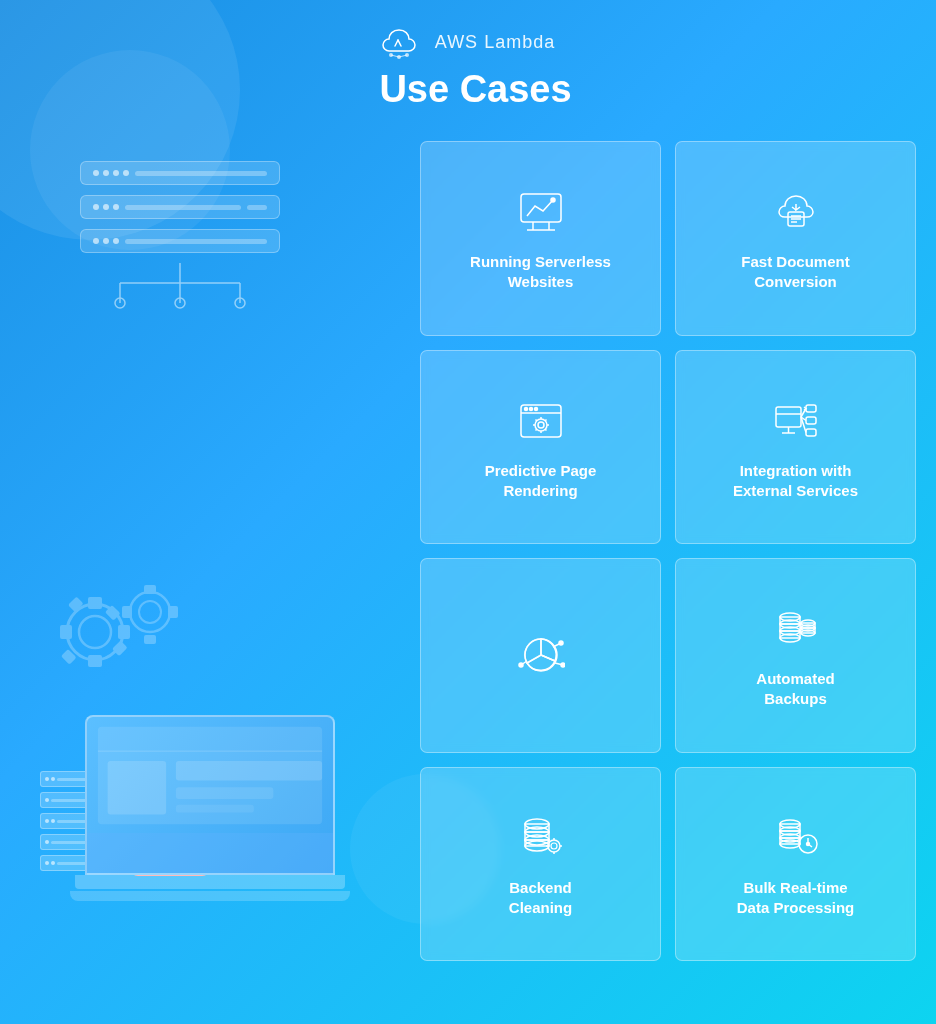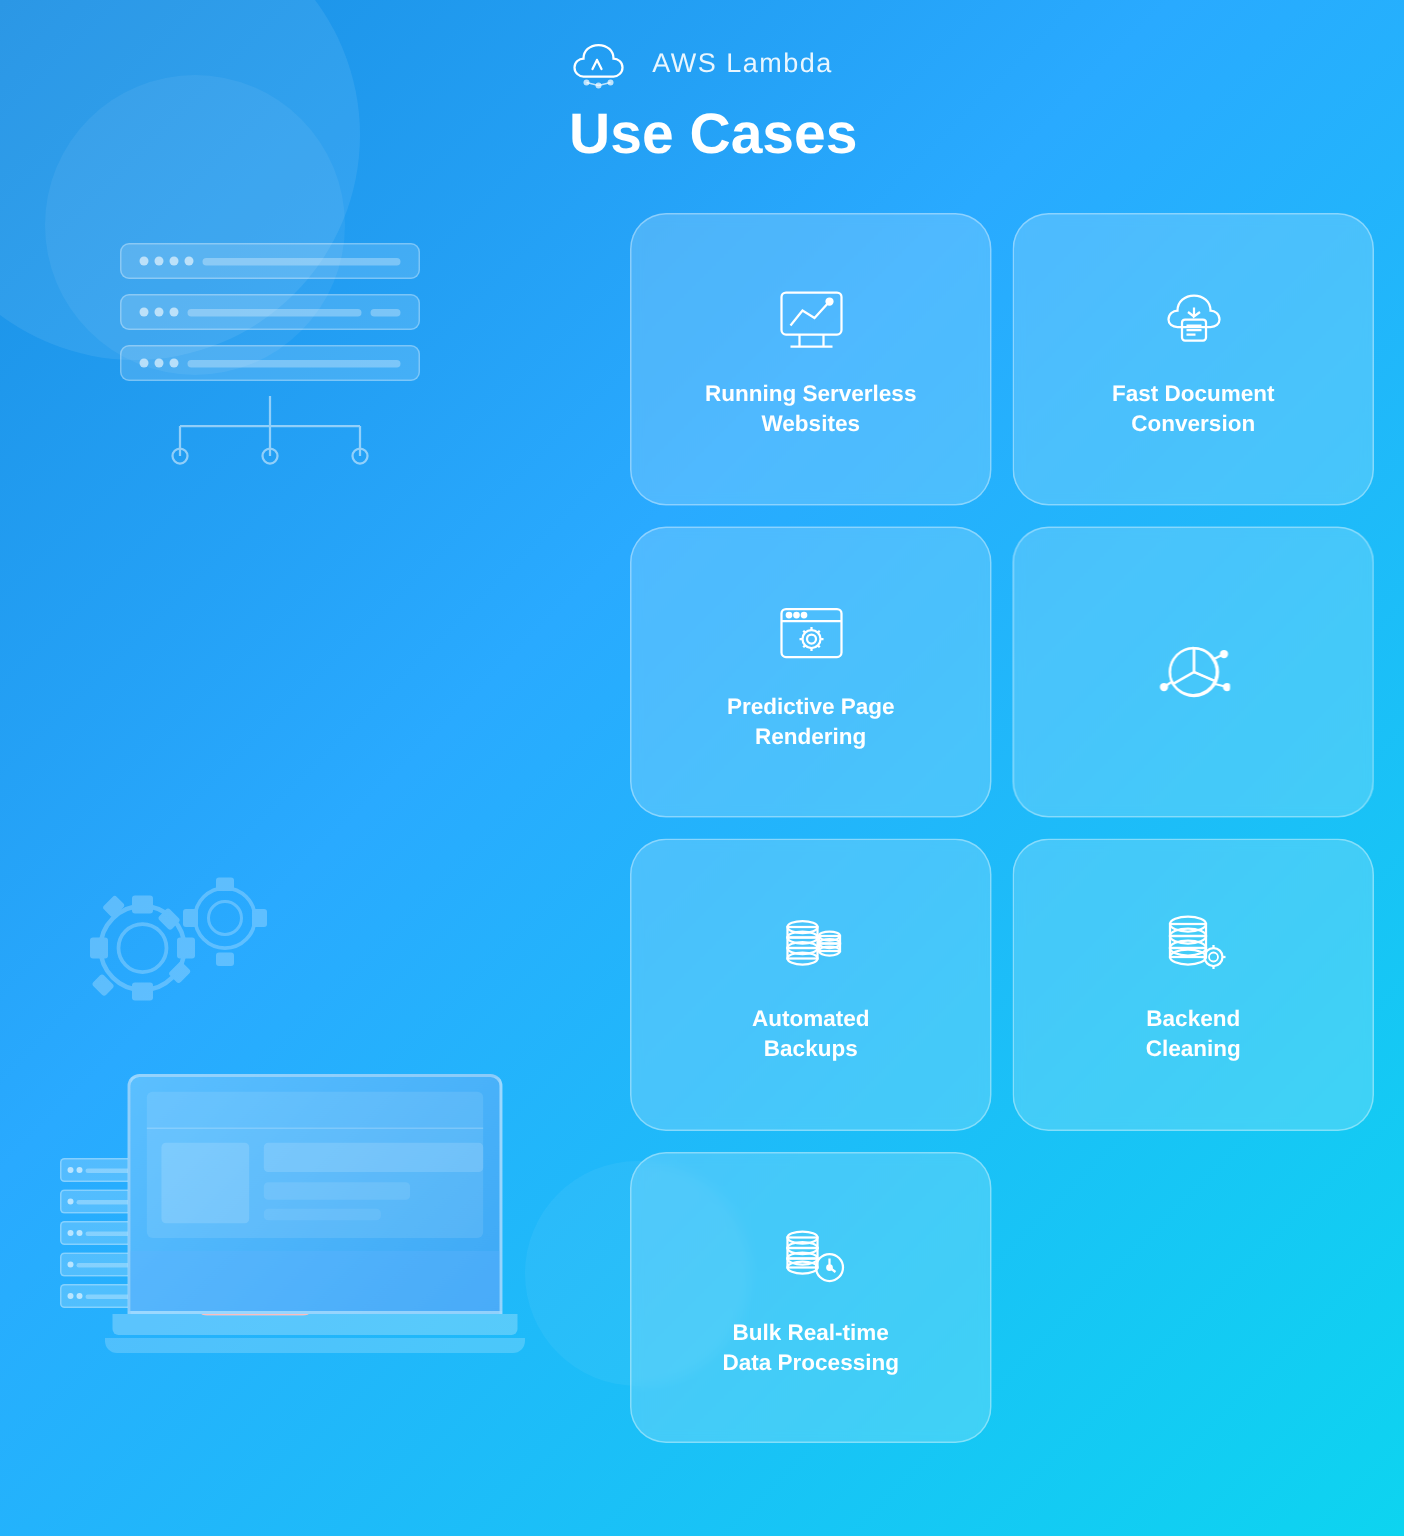--- a/index.html
+++ b/index.html
@@ -269,21 +269,21 @@
       grid-template-rows: repeat(4, 1fr);
       gap: 14px;
       padding-top: 10px;
     }
 
     
     .use-case-card {
       background: rgba(255,255,255,0.18);
       backdrop-filter: blur(4px);
       border: 1.5px solid rgba(255,255,255,0.35);
-      border-radius: 24px;
+      border-radius: 7px;
       display: flex;
       flex-direction: column;
       align-items: center;
       justify-content: center;
       gap: 12px;
       padding: 20px 15px;
       cursor: pointer;
       transition: background 0.2s;
     }
     .card-icon {
@@ -511,20 +511,42 @@
           <line x1="30" y1="28" x2="32" y2="28"></line>
           <line x1="18.5" y1="22.5" x2="19.9" y2="23.9"></line>
           <line x1="28.1" y1="32.1" x2="29.5" y2="33.5"></line>
           <line x1="18.5" y1="33.5" x2="19.9" y2="32.1"></line>
           <line x1="28.1" y1="23.9" x2="29.5" y2="22.5"></line>
         </svg>
       </div>
       <span class="card-label">Predictive Page<br>Rendering</span>
     </div>
 
+    <div class="use-case-card">
+      <div class="card-icon">
+        <svg viewBox="0 0 48 48">
+
+          <rect x="4" y="10" width="25" height="20" rx="2"></rect>
+          <line x1="4" y1="17" x2="29" y2="17"></line>
+          <line x1="16.5" y1="30" x2="16.5" y2="36"></line>
+          <line x1="10" y1="36" x2="23" y2="36"></line>
+
+          <rect x="34" y="8" width="10" height="7" rx="2"></rect>
+          <rect x="34" y="20" width="10" height="7" rx="2"></rect>
+          <rect x="34" y="32" width="10" height="7" rx="2"></rect>
+
+          <line x1="29" y1="20" x2="34" y2="11.5"></line>
+          <line x1="29" y1="20" x2="34" y2="23.5"></line>
+          <line x1="29" y1="20" x2="34" y2="35.5"></line>
+
+          <polyline points="32,10 34,11.5 32,13"></polyline>
+        </svg>
+      </div>
+      <span class="card-label">Integration with<br>External Services</span>
+    </div>
 
     <div class="use-case-card">
       <div class="card-icon">
         <svg viewBox="0 0 48 48">
 
           <path d="M24 8 L24 24 L38 30 A16 16 0 0 0 24 8Z"></path>
           <path d="M24 8 A16 16 0 0 1 38 30 L24 24Z" opacity="0.5"></path>
           <path d="M38 30 A16 16 0 0 1 10 32 L24 24Z"></path>
           <path d="M10 32 A16 16 0 0 1 24 8 L24 24Z" opacity="0.7"></path>
           <circle cx="24" cy="24" r="16" stroke-width="1.5"></circle>

